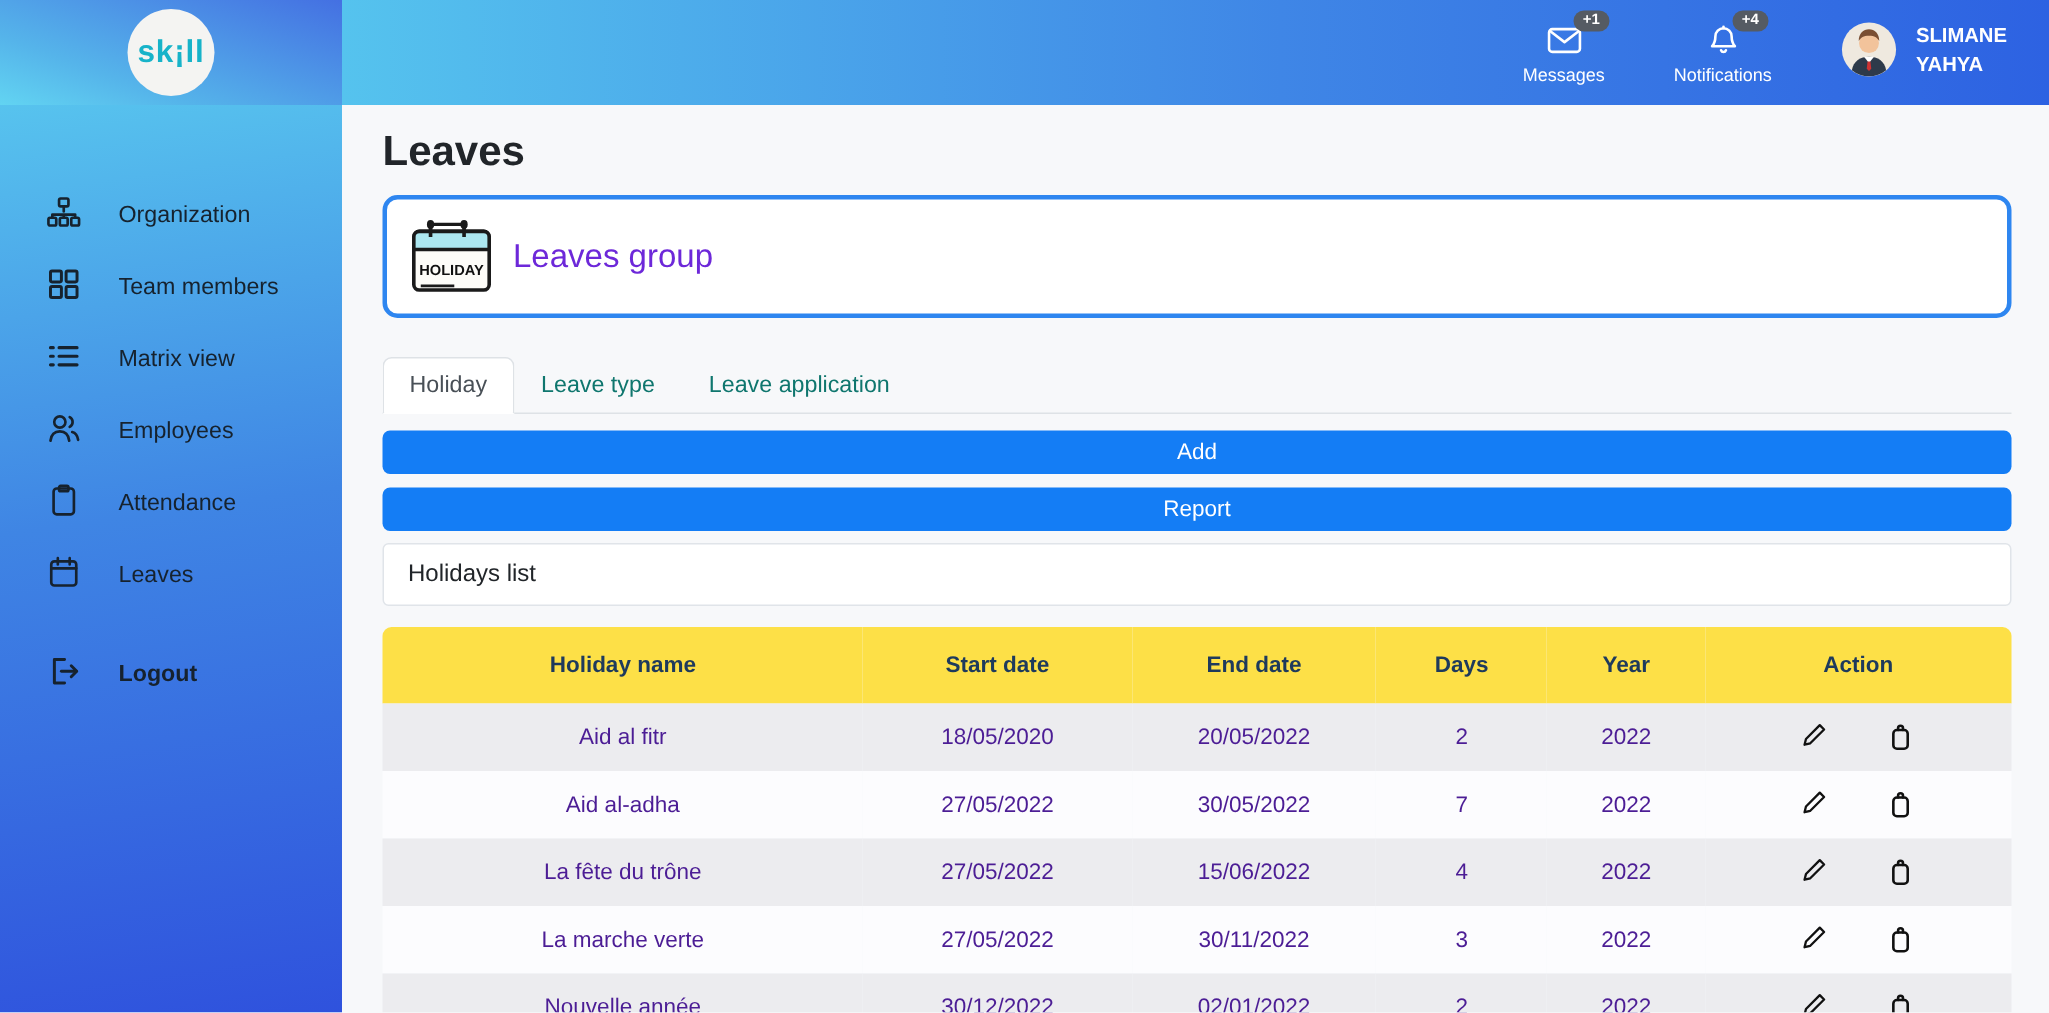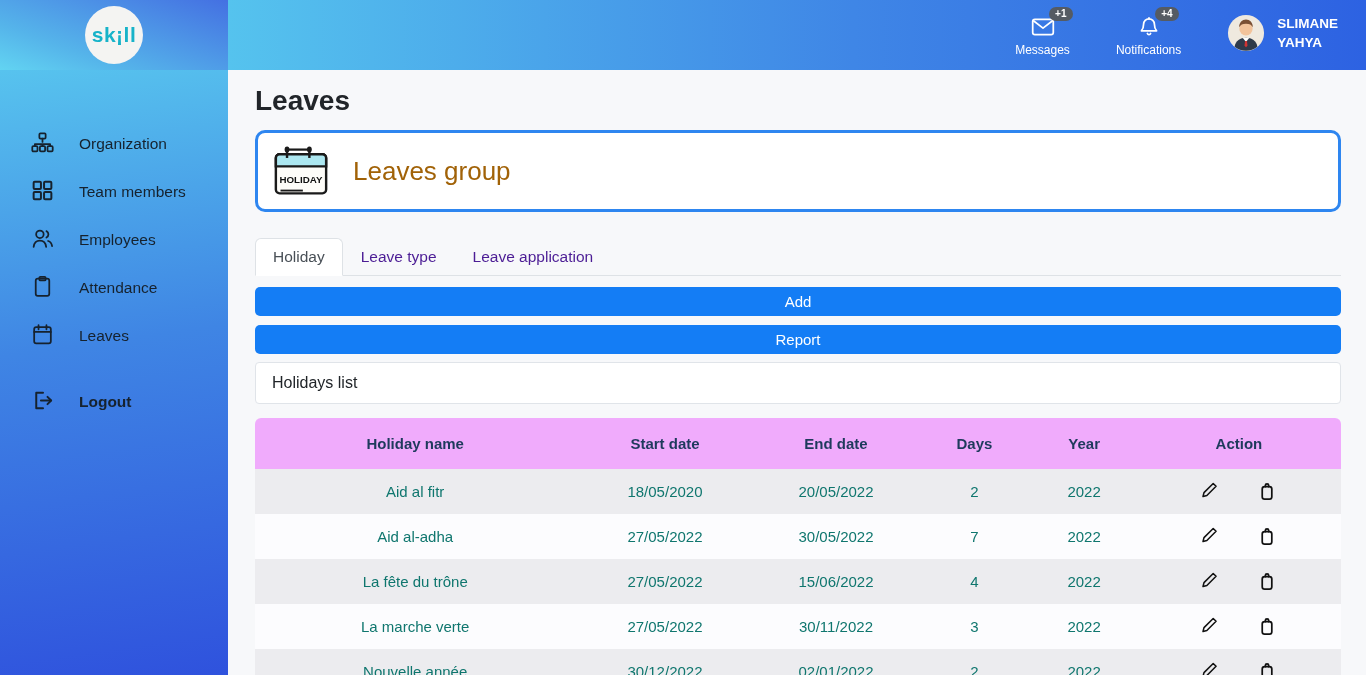--- a/index.html
+++ b/index.html
@@ -57,49 +57,49 @@
 
   
   .main { grid-row: 2; grid-column: 2; padding: 0 25px 0 27px; background: #f7f8fa; overflow: hidden; }
   .page-title { font-size: 28px; font-weight: 600; color: #212529; margin-top: 14px; line-height: 34px; }
   .group-card {
     margin-top: 12px; height: 82px; background: #fff;
     border: 3px solid #2e86f0; border-radius: 10px;
     display: flex; align-items: center; padding-left: 13px; cursor: pointer;
   }
   .holiday-icon svg { width: 60px; height: 54px; display: block; }
-  .group-title { font-size: 26px; margin-left: 22px; color: #a16207; }
+  .group-title { font-size: 22px; margin-left: 11px; color: #6d28d9; }
 
   .tabs { margin-top: 26px; display: flex; border-bottom: 1px solid #dee2e6; }
   .tab {
-    padding: 9px 17px; font-size: 15.5px; color: #4c1d95; cursor: pointer;
+    padding: 9px 17px; font-size: 15.5px; color: #0f766e; cursor: pointer;
     border: 1px solid transparent; border-radius: 6px 6px 0 0; margin-bottom: -1px;
   }
   .tab.active { background: #fff; color: #495057; border-color: #dee2e6 #dee2e6 #fff; }
 
   .actions-row { margin-top: 11px; display: flex; justify-content: flex-end; gap: 9px; flex-direction: column; }
   .btn {
     background: #147df5; color: #fff; border: none; border-radius: 5px;
     font-size: 15px; padding: 6px 12px; cursor: pointer;
     font-family: "Liberation Sans", sans-serif;
   }
 
   .list-card {
     margin-top: 8px; background: #fff; border: 1px solid #e0e4e9; border-radius: 4px;
     padding: 11px 16px; font-size: 16px; font-weight: 500; color: #212529;
   }
 
   .holiday-table { margin-top: 14px; width: 100%; border-collapse: separate; border-spacing: 0; }
   .holiday-table th {
-    background: #f0abfc; color: #1e3a5c; font-size: 15px; font-weight: 700;
+    background: #fde047; color: #1e3a5c; font-size: 15px; font-weight: 700;
     height: 51px; text-align: center;
   }
   .holiday-table th:first-child { border-radius: 6px 0 0 0; }
   .holiday-table th:last-child { border-radius: 0 6px 0 0; }
-  .holiday-table td { height: 45px; text-align: center; font-size: 15px; color: #0f766e; }
+  .holiday-table td { height: 45px; text-align: center; font-size: 15px; color: #4c1d95; }
   .holiday-table tbody tr:nth-child(odd) td { background: #ececef; }
   .holiday-table tbody tr:nth-child(even) td { background: #fcfcfe; }
   .col-name { width: 29.5%; } .col-start { width: 16.5%; } .col-end { width: 15%; }
   .col-days { width: 10.5%; } .col-year { width: 9.7%; } .col-action { width: 18.8%; }
   .action-cell { display: flex; align-items: center; justify-content: center; gap: 34px; height: 45px; }
   .icon-btn { background: none; border: none; cursor: pointer; padding: 0; line-height: 0; }
   .icon-btn svg { width: 23px; height: 23px; }
 </style>
 </head>
 <body>
@@ -124,20 +124,27 @@
         <span>Organization</span>
       </div>
       <div class="nav-item">
         <span><svg viewBox="0 0 24 24" fill="none" stroke="#16222e" stroke-width="1.9">
               <rect x="3.5" y="3.5" width="7" height="7" rx="1"></rect>
               <rect x="13.5" y="3.5" width="7" height="7" rx="1"></rect>
               <rect x="3.5" y="13.5" width="7" height="7" rx="1"></rect>
               <rect x="13.5" y="13.5" width="7" height="7" rx="1"></rect>
             </svg></span>
         <span>Team members</span>
+      </div>
+      <div class="nav-item">
+        <span><svg viewBox="0 0 24 24" fill="none" stroke="#16222e" stroke-width="2" stroke-linecap="round">
+              <path d="M9 6.5h11.5M9 12h11.5M9 17.5h11.5"></path>
+              <path d="M3.5 6.5h1.8M3.5 12h1.8M3.5 17.5h1.8"></path>
+            </svg></span>
+        <span>Matrix view</span>
       </div>
       <div class="nav-item">
         <span><svg viewBox="0 0 24 24" fill="none" stroke="#16222e" stroke-width="1.7" stroke-linecap="round">
               <circle cx="9.5" cy="8" r="3.6"></circle>
               <path d="M3.5 20c.5-4 2.8-6 6-6s5.5 2 6 6"></path>
               <path d="M15.8 4.9a3.5 3.5 0 0 1 0 6.2"></path>
               <path d="M17.4 14.4c2.3.6 3.4 2.3 3.8 5"></path>
             </svg></span>
         <span>Employees</span>
       </div>

